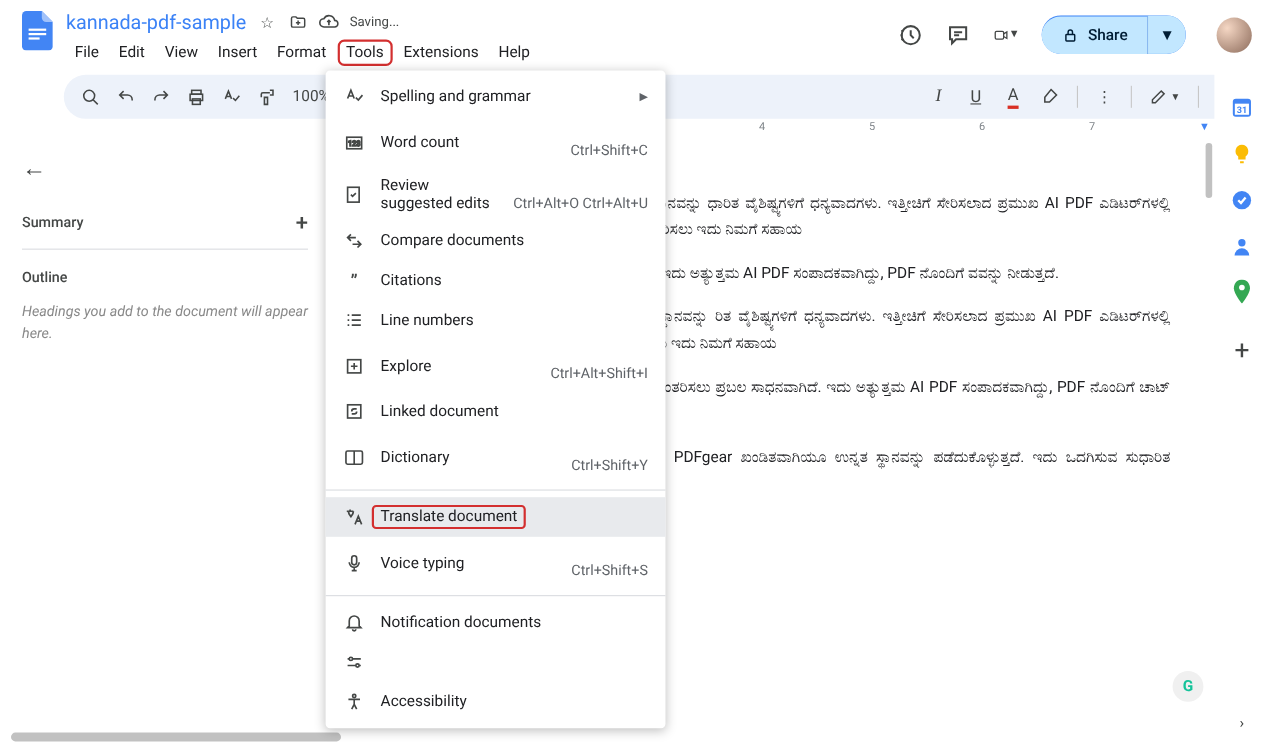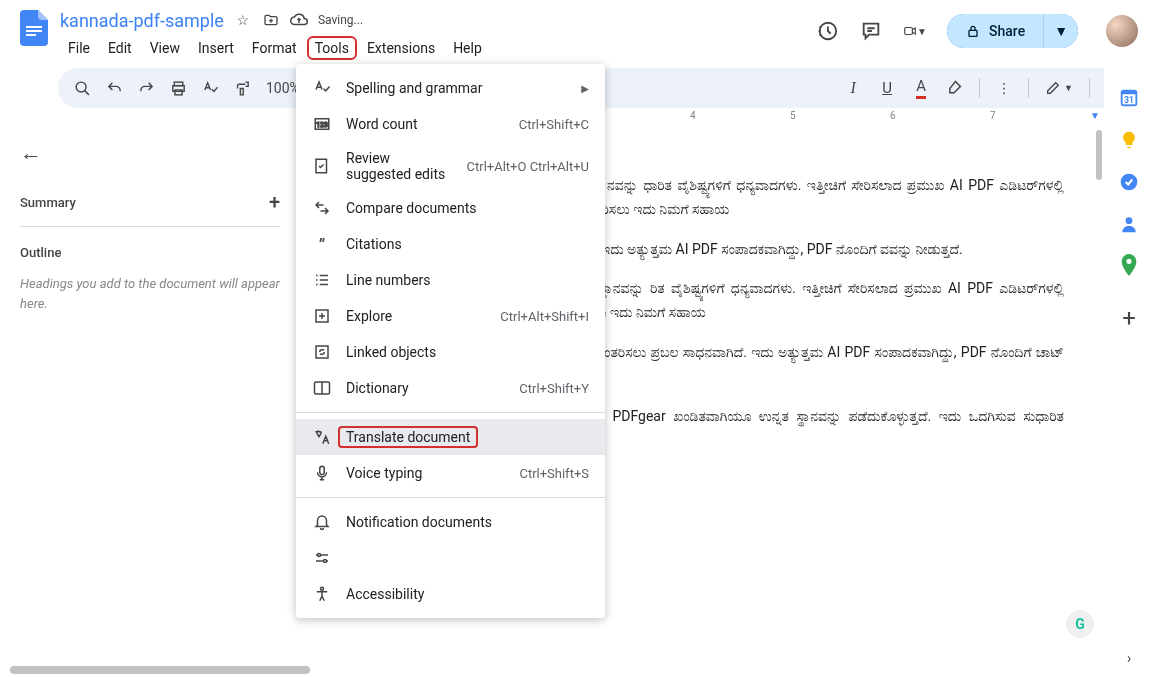--- a/index.html
+++ b/index.html
@@ -48,21 +48,21 @@
 .side-rail { width: 50px; display: flex; flex-direction: column; align-items: center; gap: 18px; padding-top: 20px; background: #fff; position: absolute; right: 0; top: 64px; bottom: 0; }
 .rail-icon { width: 24px; height: 24px; display: flex; align-items: flex-end; justify-content: center; cursor: pointer; }
 .rail-plus { font-size: 24px; color: #444746; cursor: pointer; margin-top: 10px; }
 .rail-chevron { position: absolute; bottom: 12px; color: #444746; cursor: pointer; }
 
 .dropdown { position: absolute; left: 296px; top: 64px; width: 309px; background: #fff; box-shadow: 0 2px 10px rgba(0,0,0,0.25); border-radius: 4px; padding: 6px 0; z-index: 100; }
 .dd-item { display: flex; align-items: center; padding: 8px 16px; gap: 14px; cursor: pointer; font-size: 14px; color: #202124; }
 .dd-item.hovered { background: #e8eaed; }
 .dd-icon { width: 20px; height: 20px; display: flex; align-items: center; justify-content: center; color: #444746; flex-shrink: 0; }
 .dd-label { flex: 1; }
-.dd-shortcut { color: #5f6368; font-size: 13px; }
+.dd-shortcut { color: #5f6368; font-size: 13px; margin-top: 16px; }
 .dd-arrow { color: #5f6368; font-size: 10px; }
 .dd-sep { border: none; border-top: 1px solid #dadce0; margin: 6px 0; }
 .dd-highlight { border: 2px solid #d32f2f; border-radius: 4px; padding: 1px 6px; margin-left: -8px; text-align: center; }
 
 .grammarly { position: absolute; right: 60px; bottom: 40px; width: 28px; height: 28px; border-radius: 50%; background: #f0f0f0; display: flex; align-items: center; justify-content: center; color: #15c39a; font-weight: bold; }
 .scroll-thumb { position: absolute; right: 52px; top: 130px; width: 6px; height: 50px; background: #c1c1c1; border-radius: 3px; }
 .hscroll { position: absolute; bottom: 4px; left: 10px; width: 300px; height: 8px; background: #c1c1c1; border-radius: 4px; }
 </style>
 </head>
 <body>
@@ -334,21 +334,21 @@
     <span class="dd-label">Explore</span>
     <span class="dd-shortcut">Ctrl+Alt+Shift+I</span>
   </div>
   <div class="dd-item">
     <span class="dd-icon">
         <svg width="18" height="18" viewBox="0 0 24 24" fill="none" stroke="currentColor" stroke-width="2">
           <rect x="4" y="4" width="16" height="16"></rect>
           <path d="M9 12a3 3 0 013-3h3M15 12a3 3 0 01-3 3H9"></path>
         </svg>
       </span>
-    <span class="dd-label">Linked objects</span>
+    <span class="dd-label">Linked document</span>
   </div>
   <div class="dd-item">
     <span class="dd-icon">
         <svg width="18" height="18" viewBox="0 0 24 24" fill="none" stroke="currentColor" stroke-width="2">
           <path d="M4 4h8v16H4a2 2 0 01-2-2V6a2 2 0 012-2zM12 4h8a2 2 0 012 2v12a2 2 0 01-2 2h-8"></path>
         </svg>
       </span>
     <span class="dd-label">Dictionary</span>
     <span class="dd-shortcut">Ctrl+Shift+Y</span>
   </div>

